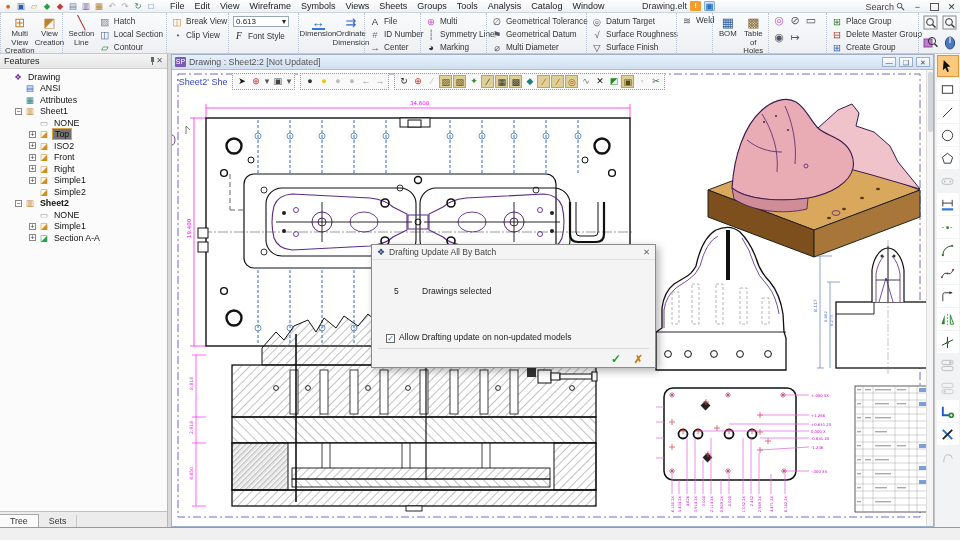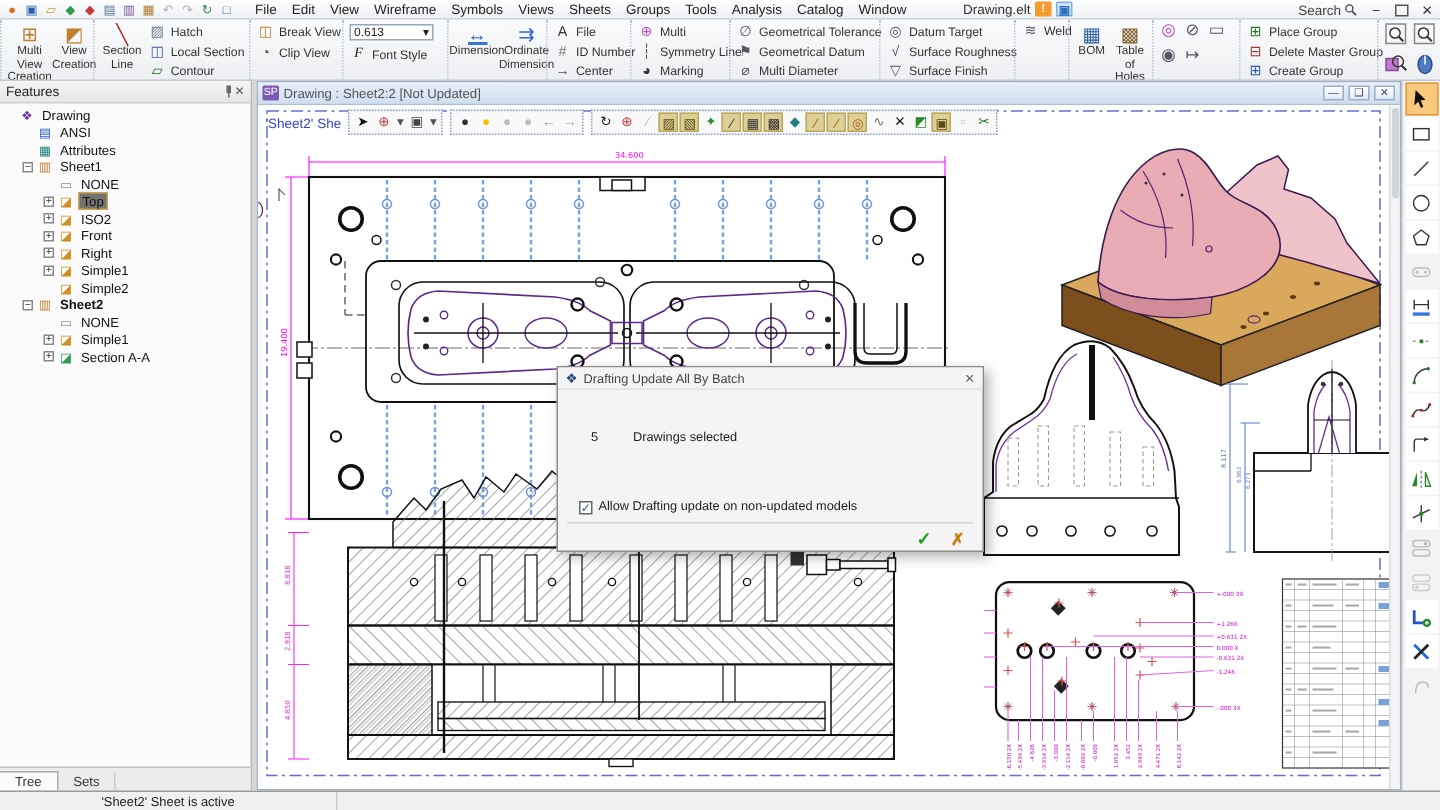--- a/index.html
+++ b/index.html
@@ -1083,15 +1083,14 @@
       </div>
     <div class="pt plain">
         <svg width="15" height="15" viewBox="0 0 16 16">
           <path d="M4,13 Q4,5 9,5 Q13,5 13,9" stroke="#bbb" fill="none"></path>
         </svg>
       </div>
   </div>
 </div>
 
 <div class="status">
-  <span class="sheetbox">'Sheet2' Sheet is active</span>
   <span style="flex:1"></span>
 </div>
 
 </body></html>

